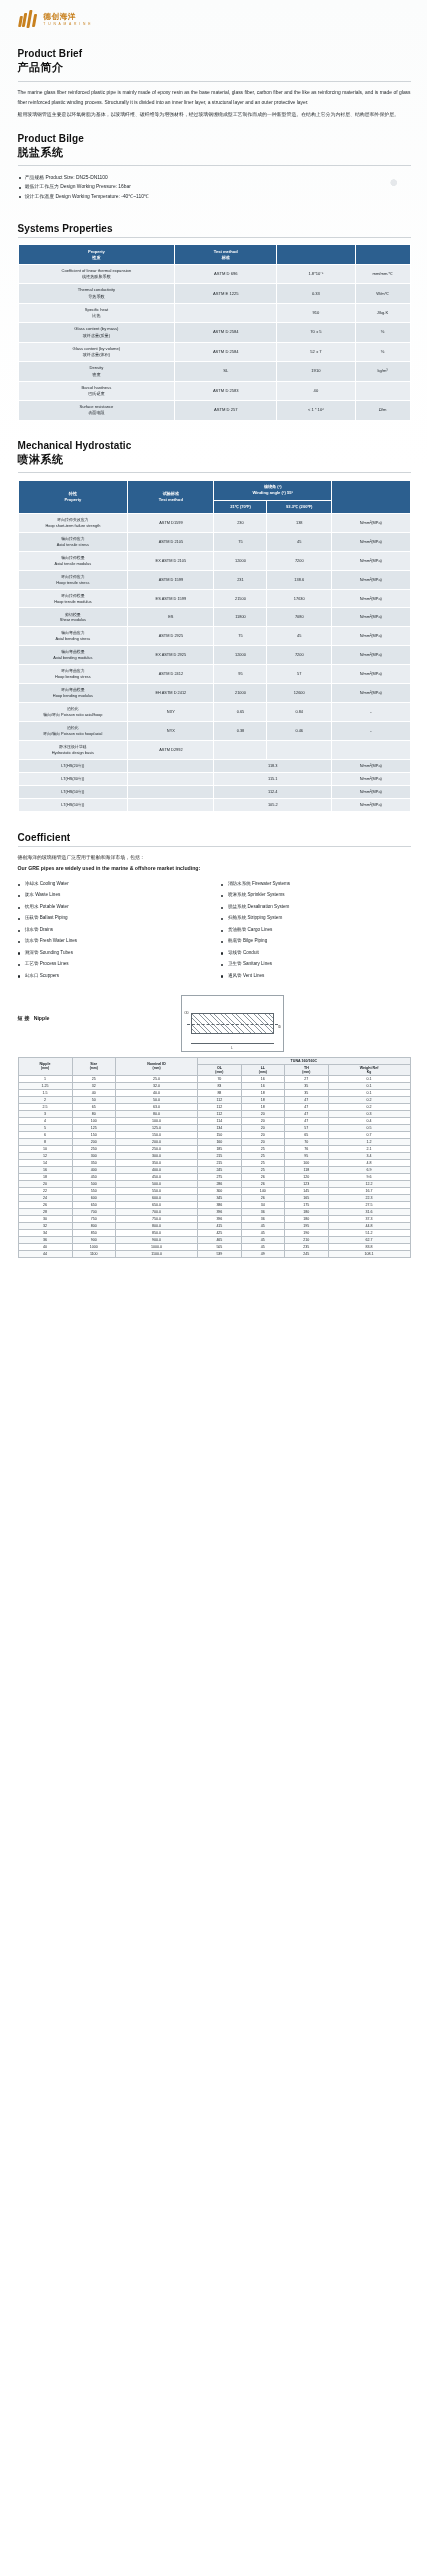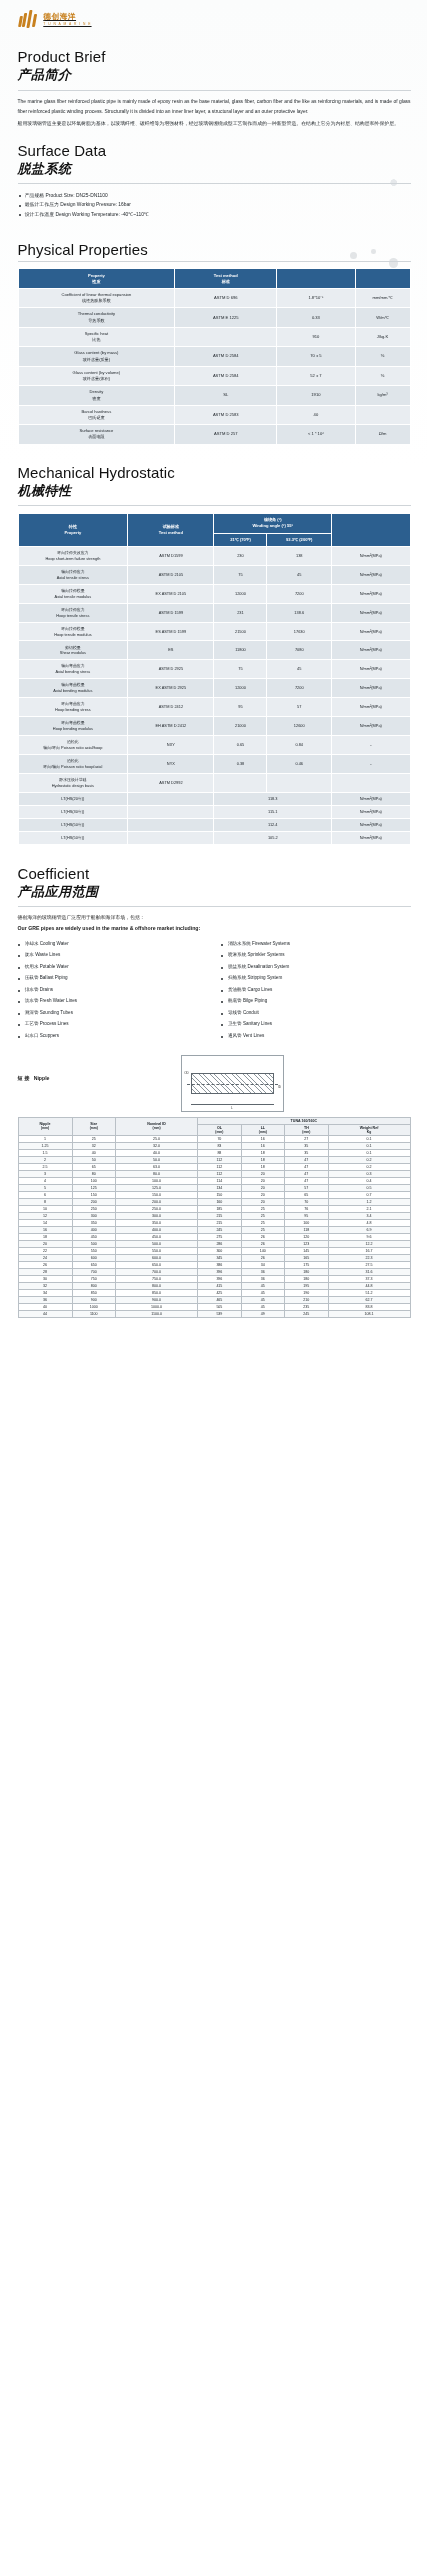--- a/index.html
+++ b/index.html
@@ -23,46 +23,45 @@
   .bubbles {
     position:absolute; pointer-events:none; opacity:.5;
   }
   .bubbles span{
     position:absolute; display:block; border-radius:50%;
     background:#9aa3aa; opacity:.55;
   }
 
   header.brand {
     padding: 9.3px 17.5px 5.2px 17.5px;
-    display:flex; align-items:center; gap:5.2px;text-decoration:underline;
+    display:flex; align-items:center; gap:5.2px;
   }
   .logo-mark { width:20.6px; height:20.6px; position:relative; flex:0 0 auto;}
   .logo-mark i{
     position:absolute; display:block; background:#c8811f; border-radius:1px;
   }
   .logo-text { line-height:1.1; }
   .logo-cn { font-size:7.7px; color:#c8811f; font-weight:bold; letter-spacing:0.5px;}
   .logo-en { font-size:3.3px; color:#c8811f; letter-spacing:1px; margin-top:1px;}
 
   .content { padding: 0 17.5px 20.6px 17.5px; position:relative; z-index:2;}
 
   h1.sec-en {
-    font-size: 15px;
-    font-weight: normal;
+    font-size: 10px;
+    font-weight: bold;
     color:#111;
     margin: 13.4px 0 1px 0;
     letter-spacing:0.1px;
   }
   h2.sec-cn {
-    font-size: 13px;
+    font-size: 11px;
     font-weight: bold;
     color:#111;
     margin: 0 0 5.2px 0;
     letter-spacing:0.5px;
-    font-style:italic;
   }
   .rule {
     height:0.5px; background:#cfd4d8; margin:3.1px 0 7.2px 0; width:100%;
   }
   p.body {
     font-size: 4.9px;
     line-height: 1.9;
     color:#23282c;
     margin: 3.1px 0;
     text-align: justify;
@@ -173,32 +172,32 @@
   </header>
 
   <div class="content">
 
     <h1 class="sec-en">Product Brief</h1>
     <h2 class="sec-cn">产品简介</h2>
     <div class="rule"></div>
     <p class="body">The marine glass fiber reinforced plastic pipe is mainly made of epoxy resin as the base material, glass fiber, carbon fiber and the like as reinforcing materials, and is made of glass fiber reinforced plastic winding process. Structurally it is divided into an inner liner layer, a structural layer and an outer protective layer.</p>
     <p class="body">船用玻璃钢管道主要是以环氧树脂为基体，以玻璃纤维、碳纤维等为增强材料，经过玻璃钢缠绕成型工艺制作而成的一种新型管道。在结构上它分为内衬层、结构层和外保护层。</p>
 
-    <h1 class="sec-en">Surface Data</h1>
+    <h1 class="sec-en">Product Bilge</h1>
     <h2 class="sec-cn">脱盐系统</h2>
     <div class="rule"></div>
     <ul class="bullets">
       <li>产品规格 Product Size: DN25-DN1100</li>
       <li>最低计工作压力 Design Working Pressure: 16bar</li>
       <li>设计工作温度 Design Working Temperature: -40℃~110℃</li>
     </ul>
 
     <div class="bubbles" style="left:309px; top:170px; width:103px; height:46px;"></div>
 
-    <h1 class="sec-en" style="margin-top:20.6px">Physical Properties</h1>
+    <h1 class="sec-en" style="margin-top:20.6px">Systems Properties</h1>
     <div class="rule"></div>
 
     <table class="spec">
       <thead>
         <tr>
           <th style="width:40%">Property<br>性质</th>
           <th style="width:26%">Test method<br>标准</th>
           <th style="width:20%">&nbsp;</th>
           <th style="width:14%">&nbsp;</th>
         </tr>
@@ -249,21 +248,21 @@
         <tr class="alt">
           <td><span>Surface resistance</span><br><span>表面电阻</span></td>
           <td>ASTM D  257</td>
           <td>&lt; 1 * 10⁶</td>
           <td>Ω/m</td>
         </tr>
       </tbody>
     </table>
 
     <h1 class="sec-en" style="margin-top:19.6px">Mechanical Hydrostatic</h1>
-    <h2 class="sec-cn">机械特性</h2>
+    <h2 class="sec-cn">喷淋系统</h2>
     <div class="rule"></div>
 
     <table class="spec mech">
       <thead>
         <tr>
           <th rowspan="2" style="width:28%">特性<br>Property</th>
           <th rowspan="2" style="width:22%">试验标准<br>Test method</th>
           <th colspan="2" style="width:30%">缠绕角 (°)<br>Winding angle (°)  55°</th>
           <th rowspan="2" style="width:20%">&nbsp;</th>
         </tr>
@@ -388,21 +387,20 @@
         <tr>
           <td class="label">LT(HS(50年))</td>
           <td>&nbsp;</td>
           <td colspan="2">105.2</td>
           <td>N/mm²(MPa)</td>
         </tr>
       </tbody>
     </table>
 
     <h1 class="sec-en" style="margin-top:19.6px">Coefficient</h1>
-    <h2 class="sec-cn">产品应用范围</h2>
     <div class="rule"></div>
     <div class="apps-intro">德创海洋的玻璃钢管道广泛应用于船舶和海洋市场，包括：</div>
     <div class="apps-en">Our GRE pipes are widely used in the marine &amp; offshore market including:</div>
 
     <div class="apps-grid">
       <div class="app">冷却水 Cooling Water</div>
       <div class="app">消防水系统 Firewater Systems</div>
       <div class="app">废水 Waste Lines</div>
       <div class="app">喷淋系统 Sprinkler Systems</div>
       <div class="app">饮用水 Potable Water</div>

